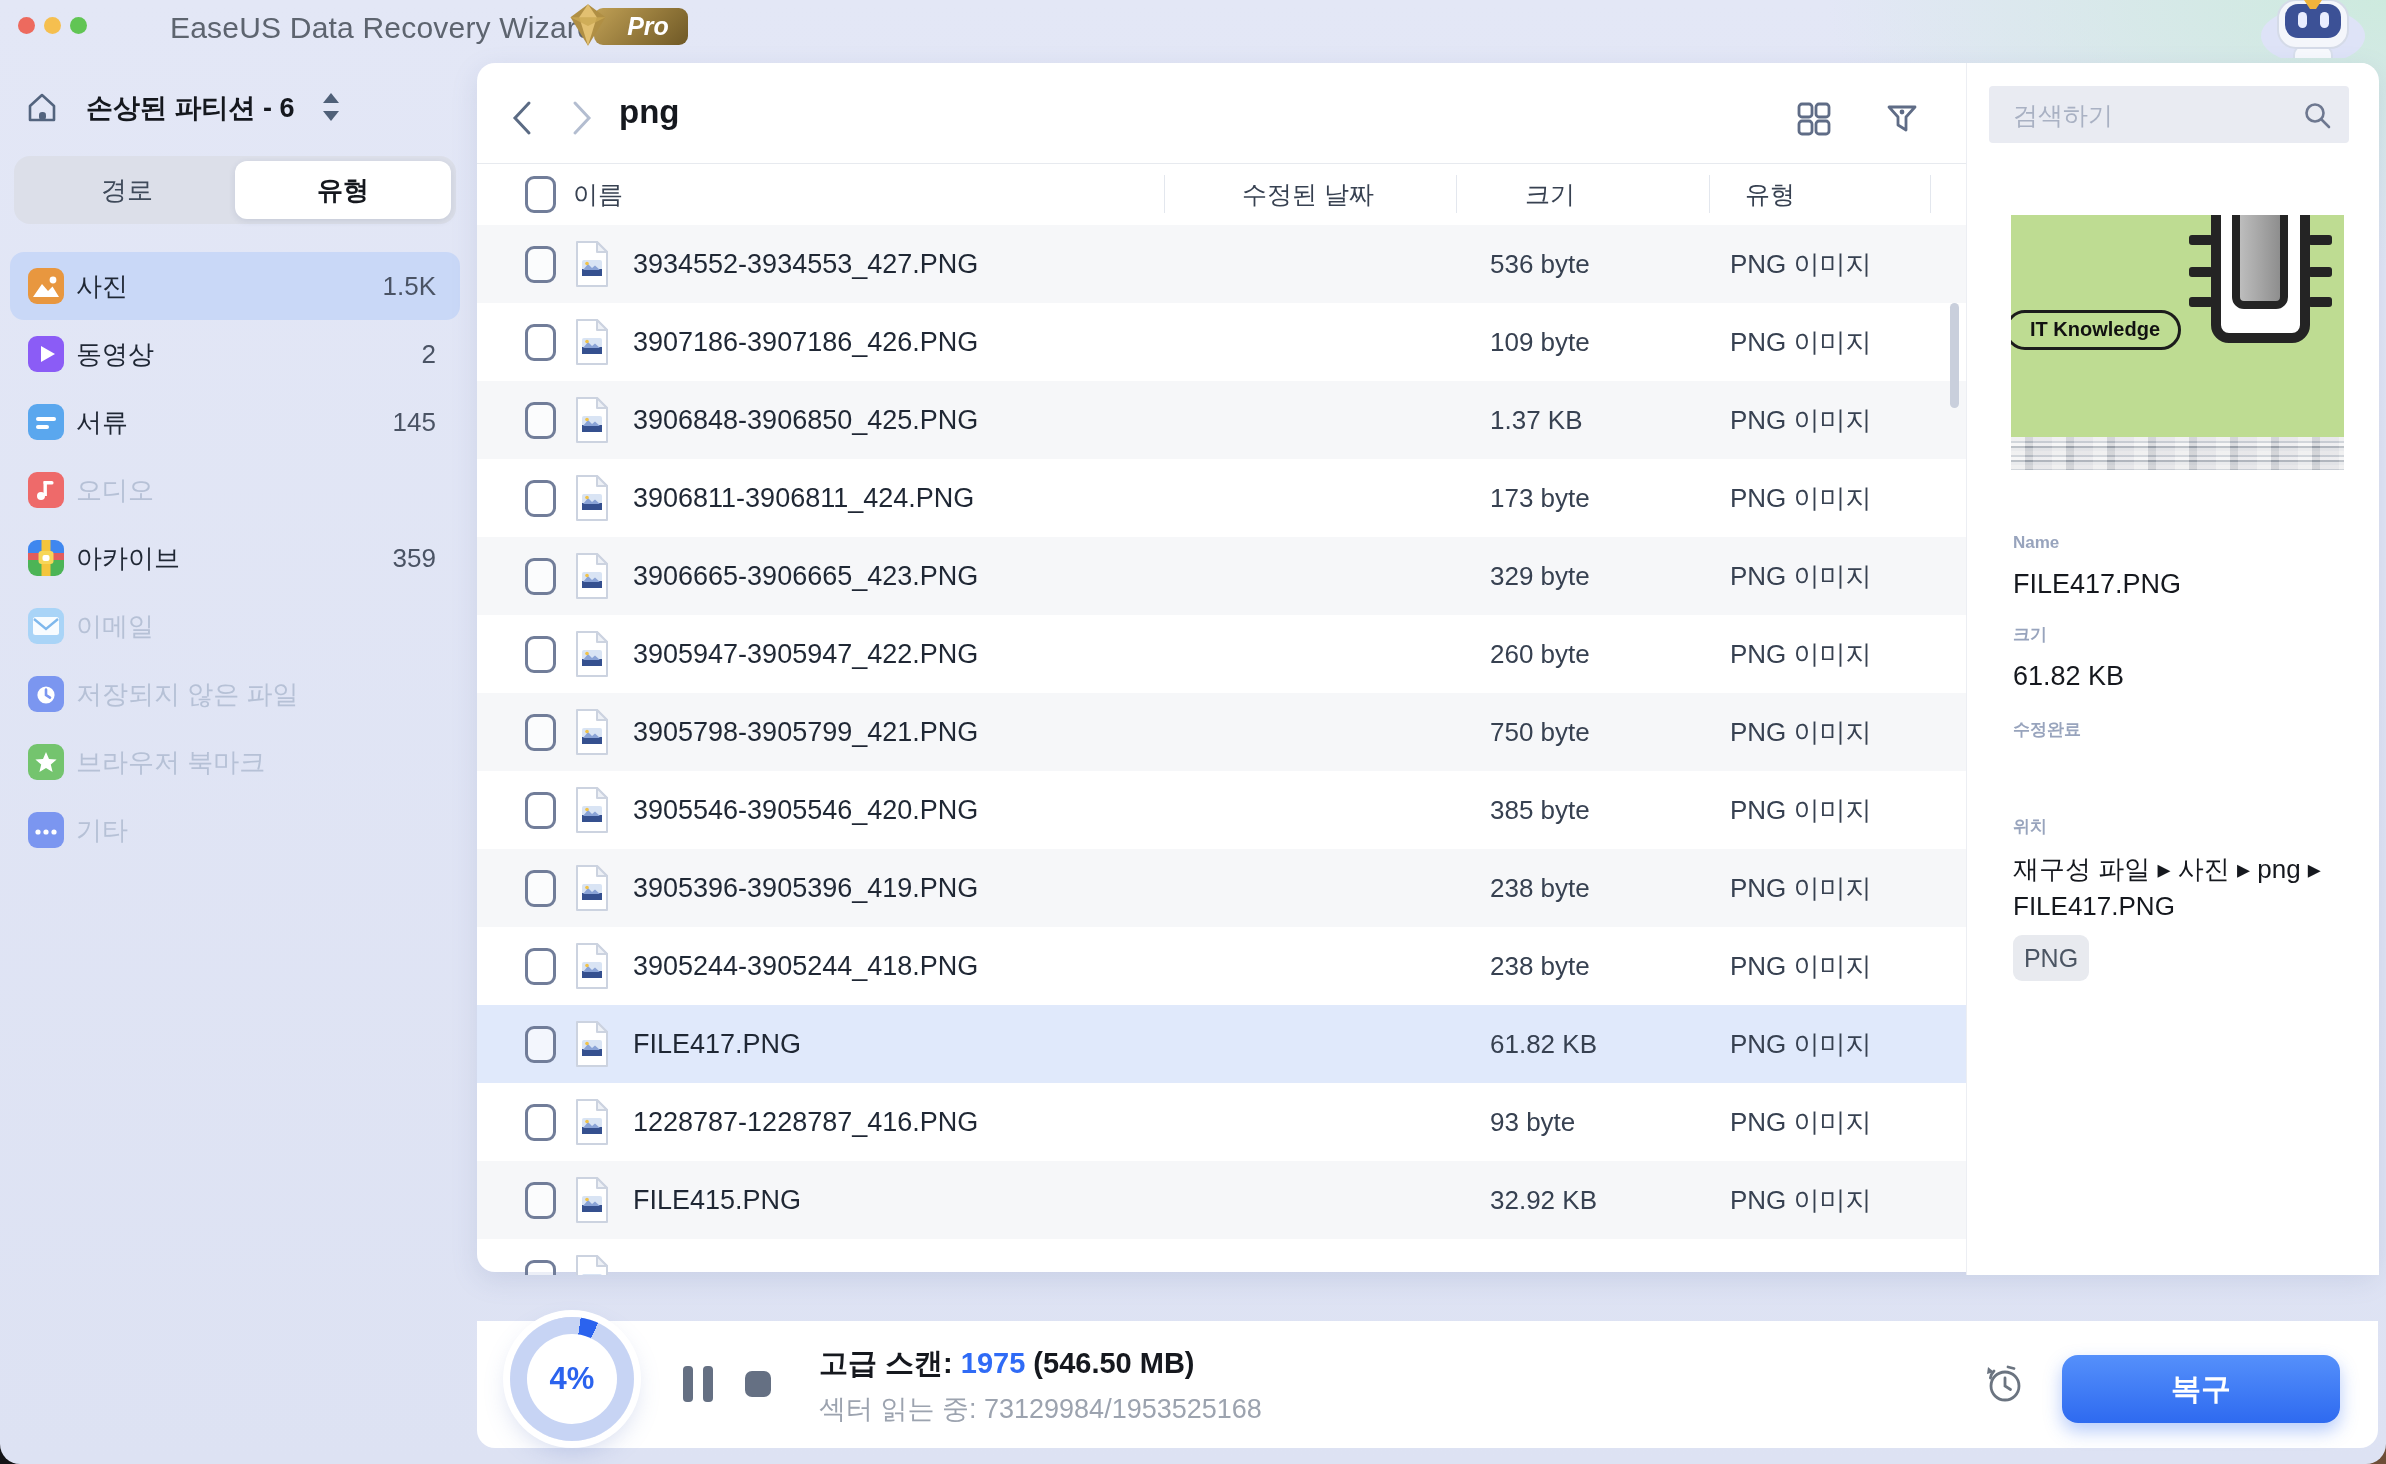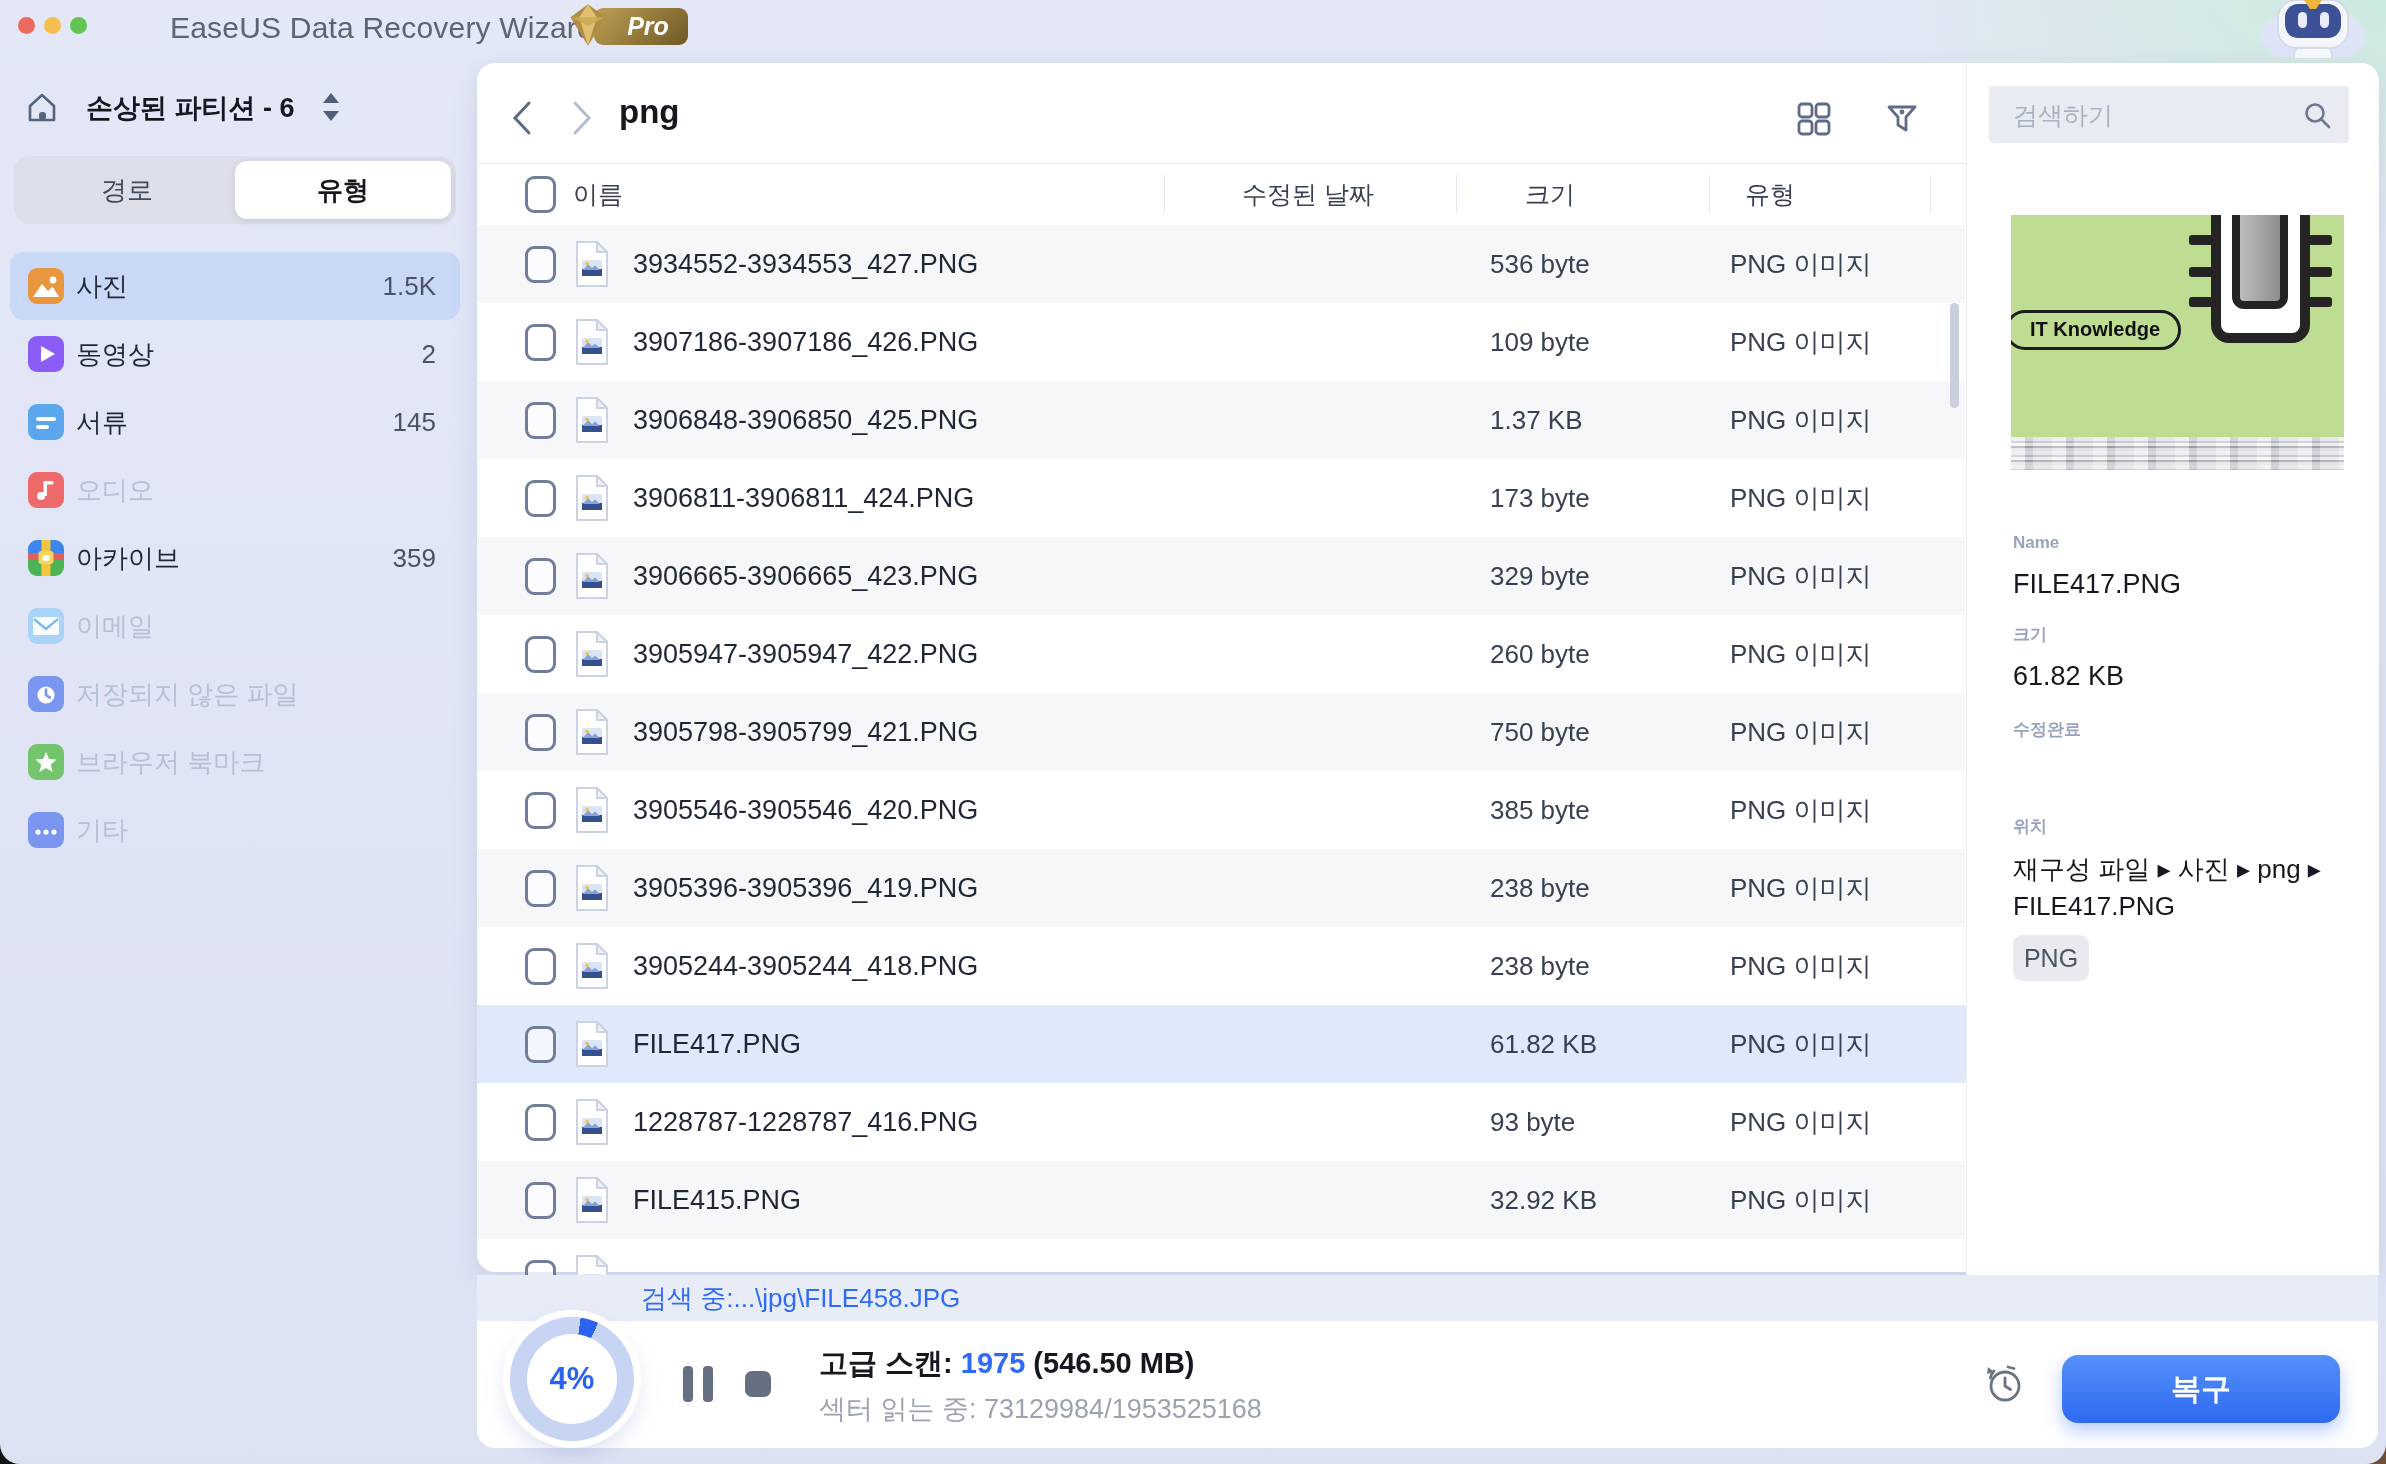--- a/index.html
+++ b/index.html
@@ -509,23 +509,20 @@
       <span class="fld-label" style="top:470px;">Name</span>
       <span class="fld-value" style="top:506px;">FILE417.PNG</span>
       <span class="fld-label" style="top:560px;">크기</span>
       <span class="fld-value" style="top:598px;">61.82 KB</span>
       <span class="fld-label" style="top:655px;">수정완료</span>
       <span class="fld-label" style="top:752px;">위치</span>
       <span class="fld-value" id="loc-value" style="top:788px;">재구성 파일 ▸ 사진 ▸ png ▸ FILE417.PNG</span>
       <div id="type-badge">PNG</div>
     </div>
 
-    <div id="strip">
-      <span id="scan-status">검색 중:...\jpg\FILE458.JPG</span>
-    </div>
 
     <div id="bottombar">
       <div id="ring">
         <span>4%</span>
       </div>
       <span class="pbar" style="left:206px;"></span>
       <span class="pbar" style="left:226px;"></span>
       <span id="stop-btn"></span>
       <div id="scan-line1">
         <span>고급 스캔:</span>

